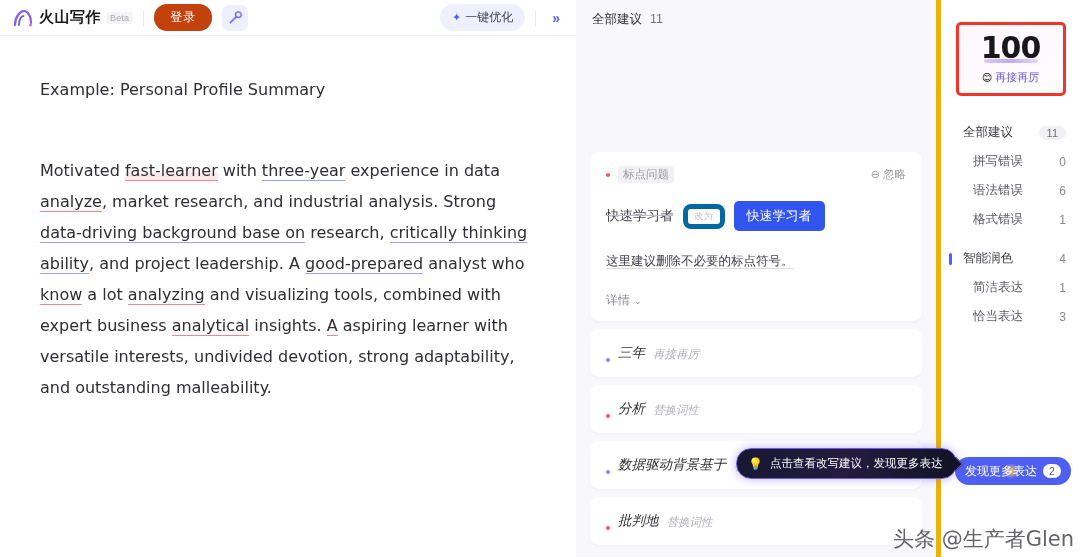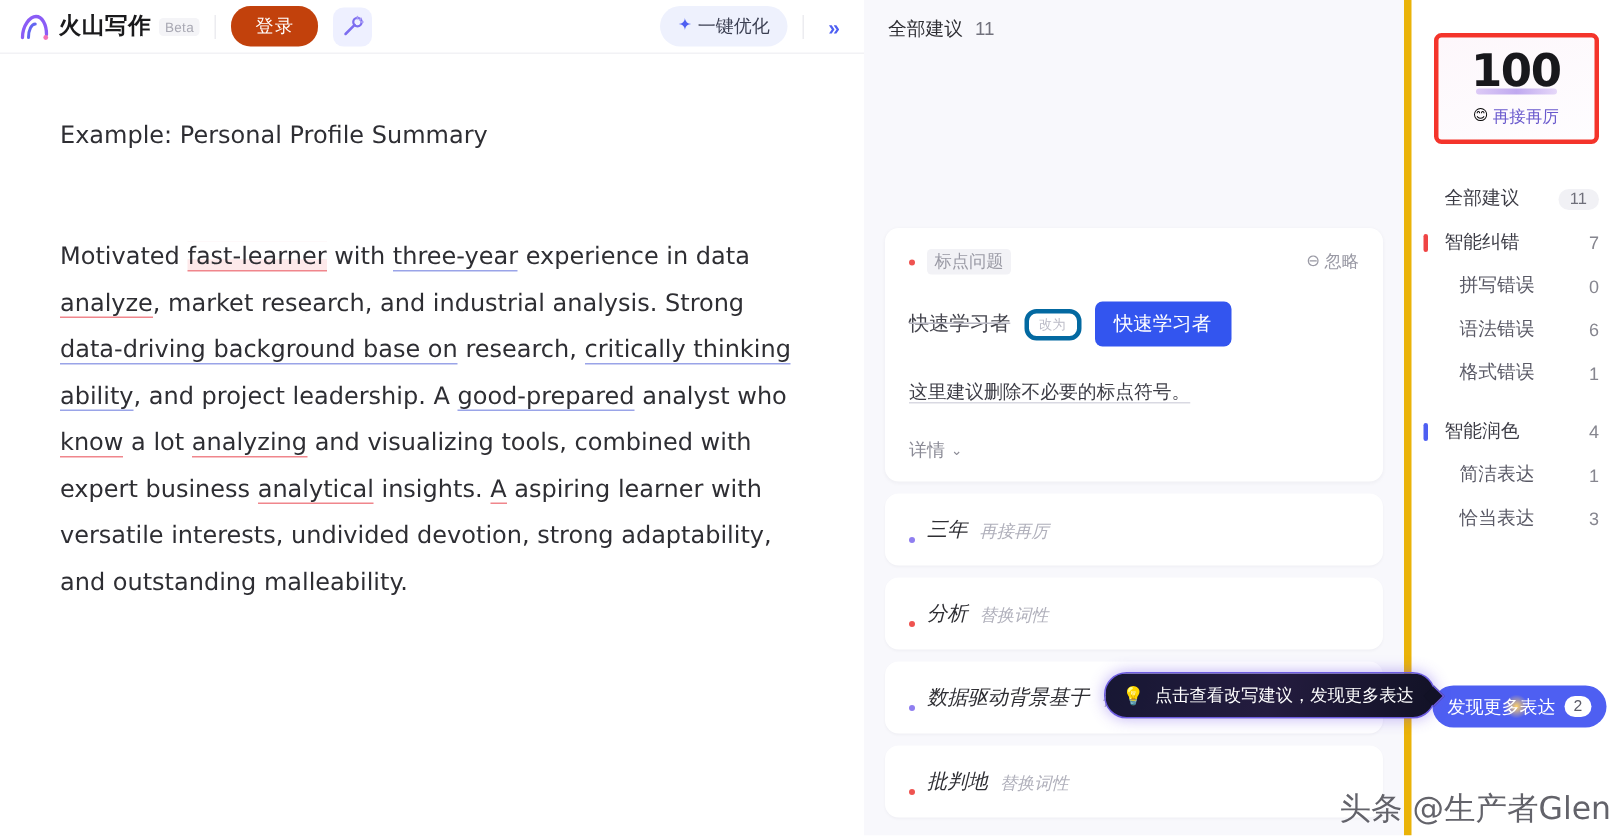--- a/index.html
+++ b/index.html
@@ -97,21 +97,21 @@
   .card-head-sp { flex: 1; }
   .ignore-btn {
     display: flex; align-items: center; gap: 3px;
     font-size: 11.5px; color: #9a9aa5; cursor: pointer;
   }
   .ignore-ico { font-size: 11px; line-height: 1; }
 
   .fix-row { display: flex; align-items: center; gap: 9px; margin-bottom: 22px; }
   .fix-old { font-size: 13.5px; color: #44444d; text-decoration: line-through; text-decoration-color: #b9b9c4; }
   .fix-arrow {
-    font-size: 9px; color: #bdbdc8; border: 3px solid #0369a1;
+    font-size: 9px; color: #bdbdc8; border: 5px solid #0369a1;
     border-radius: 8px; padding: 1px 7px; letter-spacing: 0;
   }
   .fix-new {
     background: #3355ef; color: #fff; font-size: 13px;
     padding: 6px 13px; border-radius: 5px; border: none; cursor: pointer;
   }
   .card-desc {
     font-size: 12.5px; color: #3c3c45; margin-bottom: 22px;
     text-decoration: underline; text-decoration-color: #d9d9e2;
     text-underline-offset: 3px;
@@ -325,25 +325,20 @@
       </div>
     </div>
 
     <div class="nav">
       <div class="nav-row nav-head">
         <span class="nav-label">全部建议</span>
         <span class="pill-count">11</span>
       </div>
 
       <div class="nav-row">
-        <span class="nav-bar bar-red"></span>
-        <span class="nav-label">智能纠错</span>
-        <span class="nav-count">7</span>
-      </div>
-      <div class="nav-row">
         <span class="nav-label sub">拼写错误</span>
         <span class="nav-count">0</span>
       </div>
       <div class="nav-row">
         <span class="nav-label sub">语法错误</span>
         <span class="nav-count">6</span>
       </div>
       <div class="nav-row">
         <span class="nav-label sub">格式错误</span>
         <span class="nav-count">1</span>

